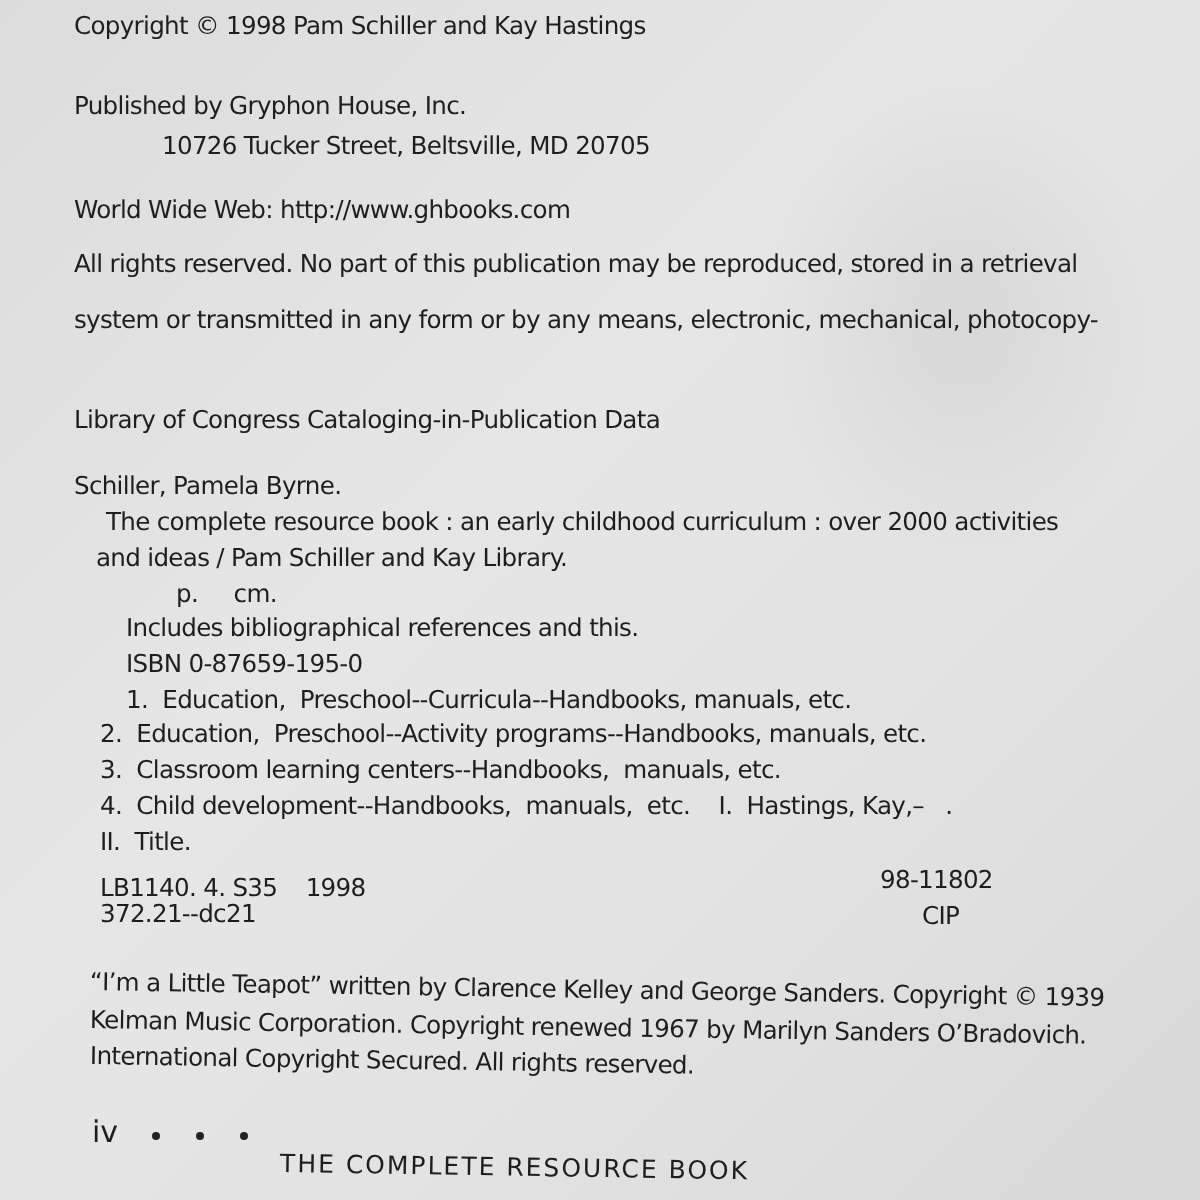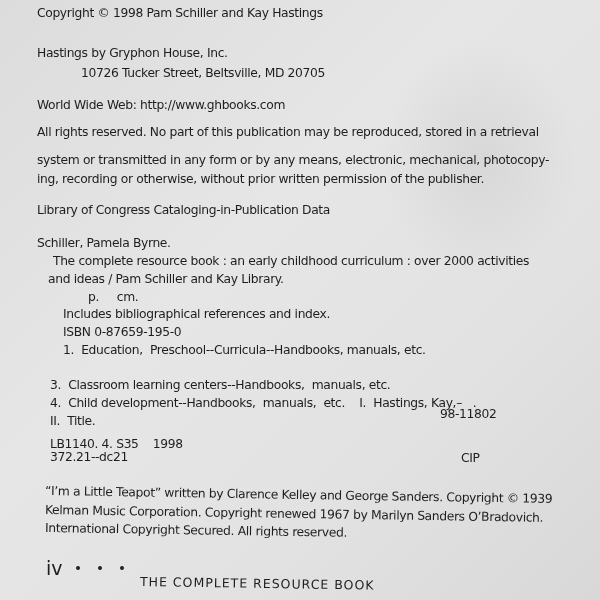--- a/index.html
+++ b/index.html
@@ -9,60 +9,60 @@
     font-family: "DejaVu Sans", sans-serif;
     color:#1e1e1e;
     position:relative;
   }
   .page { position:absolute; left:0; top:0; width:600px; height:600px; }
   .line { position:absolute; white-space:nowrap; font-size:12.3px; letter-spacing:-0.35px; }
   .bleed {
     position:absolute; right:20px; top:40px; width:200px; height:240px;
     background: radial-gradient(ellipse at center, rgba(200,200,200,0.45), rgba(230,230,230,0) 70%);
   }
-  .footer-num { position:absolute; left:46px; top:557px; font-size:19px; font-family:"DejaVu Sans", sans-serif; }
+  .footer-num { position:absolute; left:46px; top:557px; font-size:15px; font-family:"DejaVu Sans", sans-serif; }
   .dot { position:absolute; top:566px; width:4px; height:4px; border-radius:50%; background:#222; }
   .footer-title {
     position:absolute; left:140px; top:574px; font-size:12.5px; letter-spacing:1px;
     font-family:"DejaVu Sans", sans-serif; transform: rotate(0.9deg); transform-origin:left;
   }
   .tilt { transform: rotate(0.9deg); transform-origin:left; }
 </style>
 </head>
 <body>
 
 <div class="page">
   <div class="bleed"></div>
 
   <div class="line" style="left:37px;top:6px;">Copyright © 1998 Pam Schiller and Kay Hastings</div>
 
-  <div class="line" style="left:37px;top:46px;">Hastings by Gryphon House, Inc.</div>
+  <div class="line" style="left:37px;top:46px;">Published by Gryphon House, Inc.</div>
   <div class="line" style="left:37px;top:66px;margin-left:44px;">10726 Tucker Street, Beltsville, MD 20705</div>
 
   <div class="line" style="left:37px;top:98px;">World Wide Web: http://www.ghbooks.com</div>
 
   <div class="line" style="left:37px;top:125px;">All rights reserved. No part of this publication may be reproduced, stored in a retrieval</div>
   <div class="line" style="left:37px;top:153px;">system or transmitted in any form or by any means, electronic, mechanical, photocopy-</div>
-  <div class="line" style="left:37px;top:172px;">ing, recording or otherwise, without prior written permission of the publisher.</div>
 
   <div class="line" style="left:37px;top:203px;">Library of Congress Cataloging-in-Publication Data</div>
 
   <div class="line" style="left:37px;top:236px;">Schiller, Pamela Byrne.</div>
   <div class="line" style="left:53px;top:254px;">The complete resource book : an early childhood curriculum : over 2000 activities</div>
   <div class="line" style="left:48px;top:272px;">and ideas / Pam Schiller and Kay Library.</div>
   <div class="line" style="left:88px;top:290px;white-space:pre;">p.     cm.</div>
-  <div class="line" style="left:63px;top:307px;">Includes bibliographical references and index.</div>
+  <div class="line" style="left:63px;top:307px;">Includes bibliographical references and this.</div>
   <div class="line" style="left:63px;top:325px;">ISBN 0-87659-195-0</div>
   <div class="line" style="left:63px;top:343px;white-space:pre;">1.  Education,  Preschool--Curricula--Handbooks, manuals, etc.</div>
+  <div class="line" style="left:50px;top:360px;white-space:pre;">2.  Education,  Preschool--Activity programs--Handbooks, manuals, etc.</div>
   <div class="line" style="left:50px;top:378px;white-space:pre;">3.  Classroom learning centers--Handbooks,  manuals, etc.</div>
   <div class="line" style="left:50px;top:396px;white-space:pre;">4.  Child development--Handbooks,  manuals,  etc.    I.  Hastings, Kay,–   .</div>
   <div class="line" style="left:50px;top:414px;white-space:pre;">II.  Title.</div>
   <div class="line" style="left:50px;top:437px;white-space:pre;">LB1140. 4. S35    1998</div>
   <div class="line" style="left:50px;top:450px;">372.21--dc21</div>
-  <div class="line" style="left:440px;top:407px;">98-11802</div>
+  <div class="line" style="left:440px;top:433px;">98-11802</div>
   <div class="line" style="left:461px;top:451px;">CIP</div>
 
   <div class="line tilt" style="left:45px;top:484px;">“I’m a Little Teapot” written by Clarence Kelley and George Sanders. Copyright © 1939</div>
   <div class="line tilt" style="left:45px;top:503px;">Kelman Music Corporation. Copyright renewed 1967 by Marilyn Sanders O’Bradovich.</div>
   <div class="line tilt" style="left:45px;top:521px;">International Copyright Secured. All rights reserved.</div>
 
   <div class="footer-num">iv</div>
   <div class="dot" style="left:76px;"></div>
   <div class="dot" style="left:98px;"></div>
   <div class="dot" style="left:120px;"></div>

